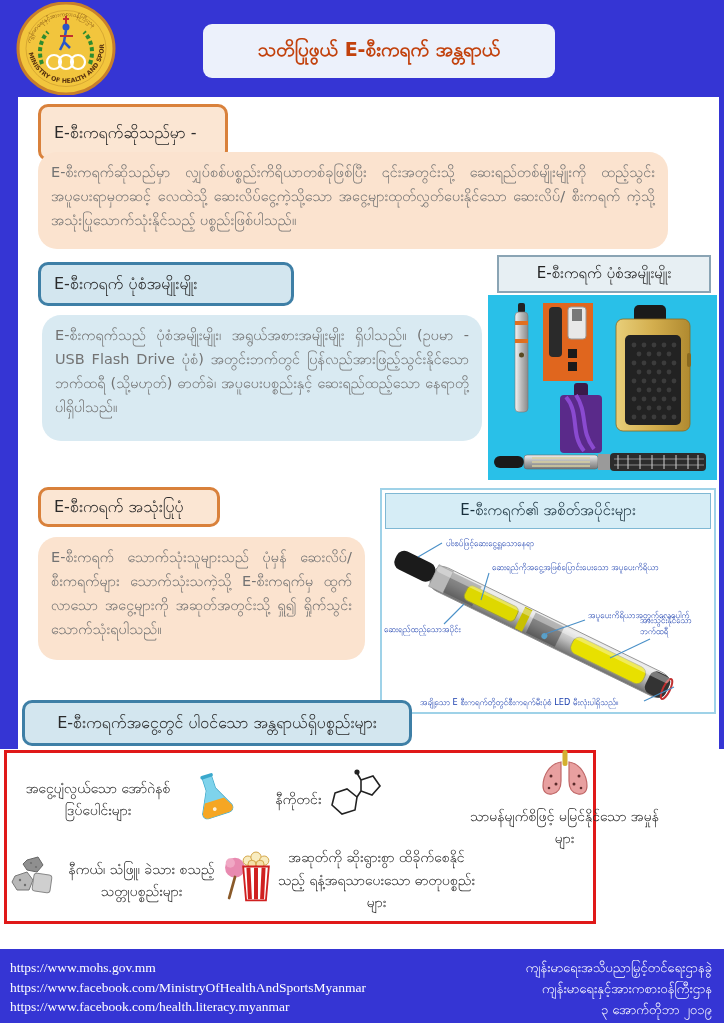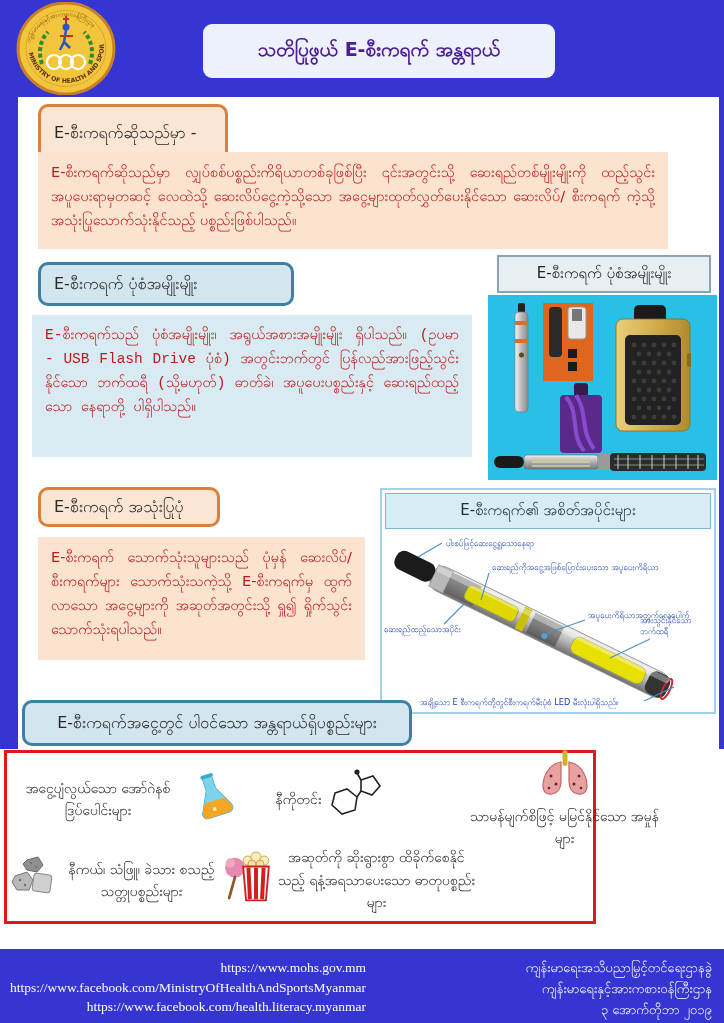--- a/index.html
+++ b/index.html
@@ -6,30 +6,30 @@
   body{font-family:"DejaVu Sans","Liberation Sans",sans-serif;}
   .page{position:relative;width:724px;height:1023px;background:#ffffff;overflow:hidden;}
   .band{position:absolute;background:#3535d4;}
   .band.top{left:0;top:0;width:724px;height:97px;}
   .band.left{left:0;top:97px;width:18px;height:652px;}
   .band.right{left:719px;top:97px;width:5px;height:652px;}
   .band.bottom{left:0;top:949px;width:724px;height:74px;}
 
   .title-box{position:absolute;left:203px;top:24px;width:352px;height:54px;background:#ecf1fb;
     border-radius:9px;display:flex;align-items:center;justify-content:center;
-    font-size:19px;font-weight:bold;color:#4c1d95;}
+    font-size:19px;font-weight:bold;color:#c2410c;}
   .logo{position:absolute;left:16px;top:2px;width:100px;height:93px;}
 
   .sec-head{position:absolute;border-radius:10px;display:flex;align-items:center;
     padding:0 13px;font-size:16px;color:#2a2a2a;box-sizing:border-box;line-height:1.5;}
   .sec-head.orange{border:3px solid #d9813b;background:#fbe6d3;}
   .sec-head.blue{border:3px solid #3e7fa6;background:#d3e6ef;}
 
   .para{position:absolute;box-sizing:border-box;padding:9px 13px;font-size:14.5px;
-    line-height:1.65;color:#b91c1c;text-align:justify;overflow:hidden;}
+    line-height:1.65;color:#737373;text-align:justify;overflow:hidden;border-radius:19px;}
   .para.peach{background:#fbe3cf;}
   .para.lblue{background:#d9eaf2;}
 
   .types-caption{position:absolute;left:497px;top:255px;width:214px;height:38px;background:#e7eff3;
     border:2px solid #8aa4b4;box-sizing:border-box;display:flex;align-items:center;justify-content:center;
     font-size:15px;color:#222;}
   .types-img{position:absolute;left:488px;top:295px;width:229px;height:185px;background:#29c0e8;}
 
   .parts-panel{position:absolute;left:380px;top:488px;width:336px;height:226px;background:#ffffff;
     border:2px solid #9fd2e8;box-sizing:border-box;}
@@ -41,21 +41,21 @@
   .red-box{position:absolute;left:4px;top:750px;width:592px;height:174px;background:#ffffff;
     border:3px solid #e01818;box-sizing:border-box;}
   .hz-row{position:absolute;left:0;width:710px;display:flex;align-items:center;}
   .hz-item{display:flex;align-items:center;justify-content:center;font-size:14px;line-height:1.6;
     color:#282828;text-align:center;}
   .hz-item .lbl{max-width:200px;}
   .hz-icon{flex:0 0 auto;}
 
   .footer-inner{position:absolute;left:0;top:949px;width:724px;height:74px;display:flex;
     justify-content:space-between;box-sizing:border-box;padding:9px 12px 6px 10px;color:#ffffff;}
-  .footer-links{font-family:"Liberation Serif","DejaVu Serif",serif;font-size:13.5px;line-height:1.45;text-align:right;}
+  .footer-links{font-family:"Liberation Serif","DejaVu Serif",serif;font-size:13.5px;line-height:1.45;}
   .footer-org{text-align:right;font-size:13px;line-height:1.6;}
 </style>
 </head>
 <body>
 
 <div class="page">
 
   <div class="band top"></div>
   <div class="band left"></div>
   <div class="band right"></div>
@@ -84,21 +84,21 @@
       </g>
     </svg>
   </div>
 
   <div class="title-box">သတိပြုဖွယ် E-စီးကရက် အန္တရာယ်</div>
 
   <div class="sec-head orange" style="left:38px;top:104px;width:190px;height:57px;">E-စီးကရက်ဆိုသည်မှာ -</div>
   <div class="para peach" style="left:38px;top:152px;width:630px;height:97px;">E-စီးကရက်ဆိုသည်မှာ လျှပ်စစ်ပစ္စည်းကိရိယာတစ်ခုဖြစ်ပြီး ၎င်းအတွင်းသို့ ဆေးရည်တစ်မျိုးမျိုးကို ထည့်သွင်း အပူပေးရာမှတဆင့် လေထဲသို့ ဆေးလိပ်ငွေ့ကဲ့သို့သော အငွေ့များထုတ်လွှတ်ပေးနိုင်သော ဆေးလိပ်/ စီးကရက် ကဲ့သို့ အသုံးပြုသောက်သုံးနိုင်သည့် ပစ္စည်းဖြစ်ပါသည်။</div>
 
   <div class="sec-head blue" style="left:38px;top:262px;width:256px;height:44px;">E-စီးကရက် ပုံစံအမျိုးမျိုး</div>
-  <div class="para lblue" style="left:32px;top:315px;width:440px;height:142px;font-family:Liberation Mono, monospace;">E-စီးကရက်သည် ပုံစံအမျိုးမျိုး၊ အရွယ်အစားအမျိုးမျိုး ရှိပါသည်။ (ဥပမာ - USB Flash Drive ပုံစံ) အတွင်းဘက်တွင် ပြန်လည်အားဖြည့်သွင်းနိုင်သော ဘက်ထရီ (သို့မဟုတ်) ဓာတ်ခဲ၊ အပူပေးပစ္စည်းနှင့် ဆေးရည်ထည့်သော နေရာတို့ ပါရှိပါသည်။</div>
+  <div class="para lblue" style="left:42px;top:315px;width:440px;height:126px;">E-စီးကရက်သည် ပုံစံအမျိုးမျိုး၊ အရွယ်အစားအမျိုးမျိုး ရှိပါသည်။ (ဥပမာ - USB Flash Drive ပုံစံ) အတွင်းဘက်တွင် ပြန်လည်အားဖြည့်သွင်းနိုင်သော ဘက်ထရီ (သို့မဟုတ်) ဓာတ်ခဲ၊ အပူပေးပစ္စည်းနှင့် ဆေးရည်ထည့်သော နေရာတို့ ပါရှိပါသည်။</div>
 
   <div class="types-caption">E-စီးကရက် ပုံစံအမျိုးမျိုး</div>
   <div class="types-img">
     <svg width="229" height="185" viewBox="0 0 229 185">
       <defs>
         <linearGradient id="silvV" x1="0" y1="0" x2="1" y2="0">
           <stop offset="0" stop-color="#f4f4f4"></stop>
             <stop offset="0.5" stop-color="#b9b9b9"></stop>
             <stop offset="1" stop-color="#8a8a8a"></stop>
         </linearGradient>

